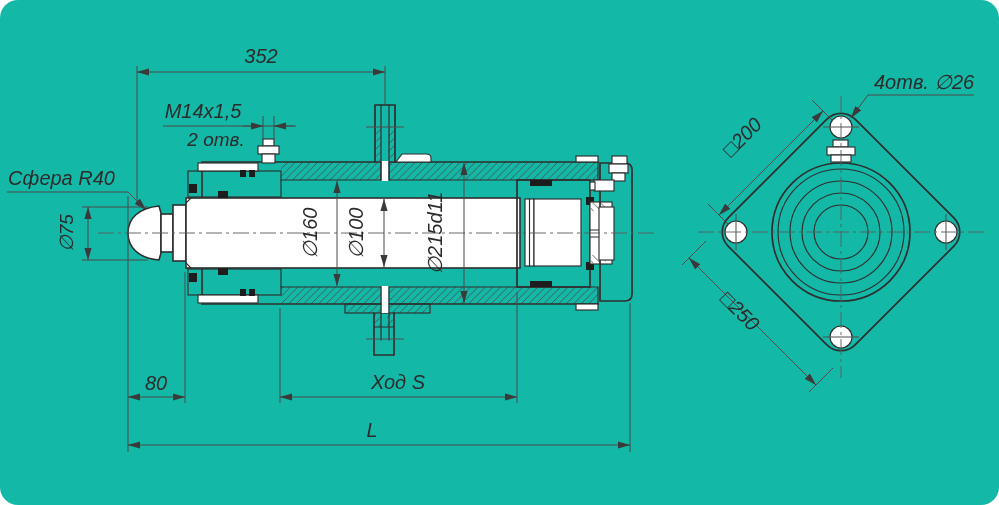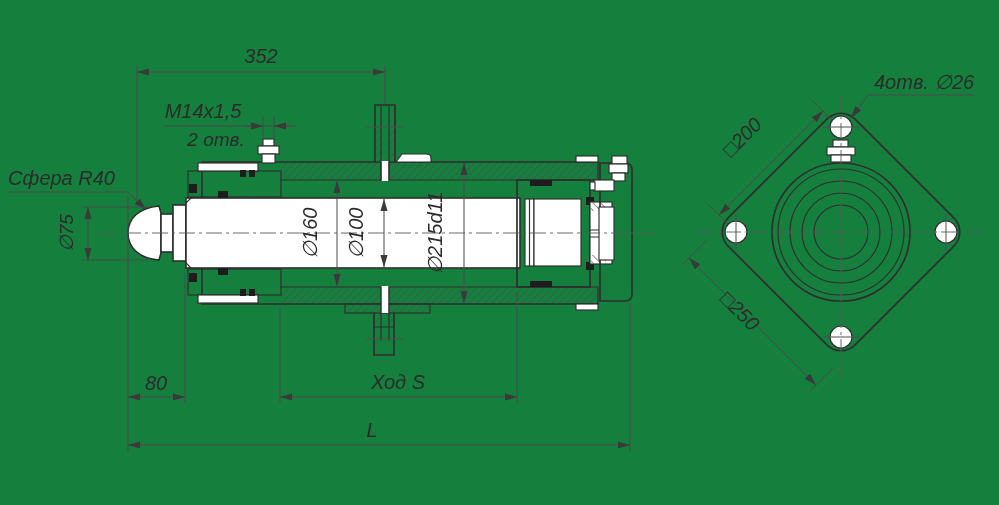--- a/index.html
+++ b/index.html
@@ -1,16 +1,16 @@
 <!DOCTYPE html>
 <html><head>
 <meta charset="utf-8">
 <style>
   html,body{margin:0;padding:0;background:#ffffff;}
-  .stage{width:999px;height:505px;background:#15803d;position:relative;overflow:hidden;}
+  .stage{width:999px;height:505px;background:#14b8a6;position:relative;overflow:hidden;border-radius:18px;}
   svg{display:block;}
   .ol{stroke:#2e2e2e;stroke-width:1.7;fill:none;stroke-linecap:square;}
   .ol2{stroke:#2e2e2e;stroke-width:1.15;fill:none;stroke-linecap:square;}
   .olf{stroke:#2e2e2e;stroke-width:1.6;fill:#ffffff;}
   .olf2{stroke:#2e2e2e;stroke-width:1.15;fill:#ffffff;}
   .thin{stroke:#4f4f4f;stroke-width:1;fill:none;}
   .dim{stroke:#4a4a4a;stroke-width:1;fill:none;}
   .cl{stroke:#5a5a5a;stroke-width:0.9;fill:none;stroke-dasharray:16 4 3 4;}
   .seal{fill:#1d1d1d;stroke:none;}
   .dt{font:italic 20px "Liberation Sans", sans-serif;fill:#2b2b2b;}

